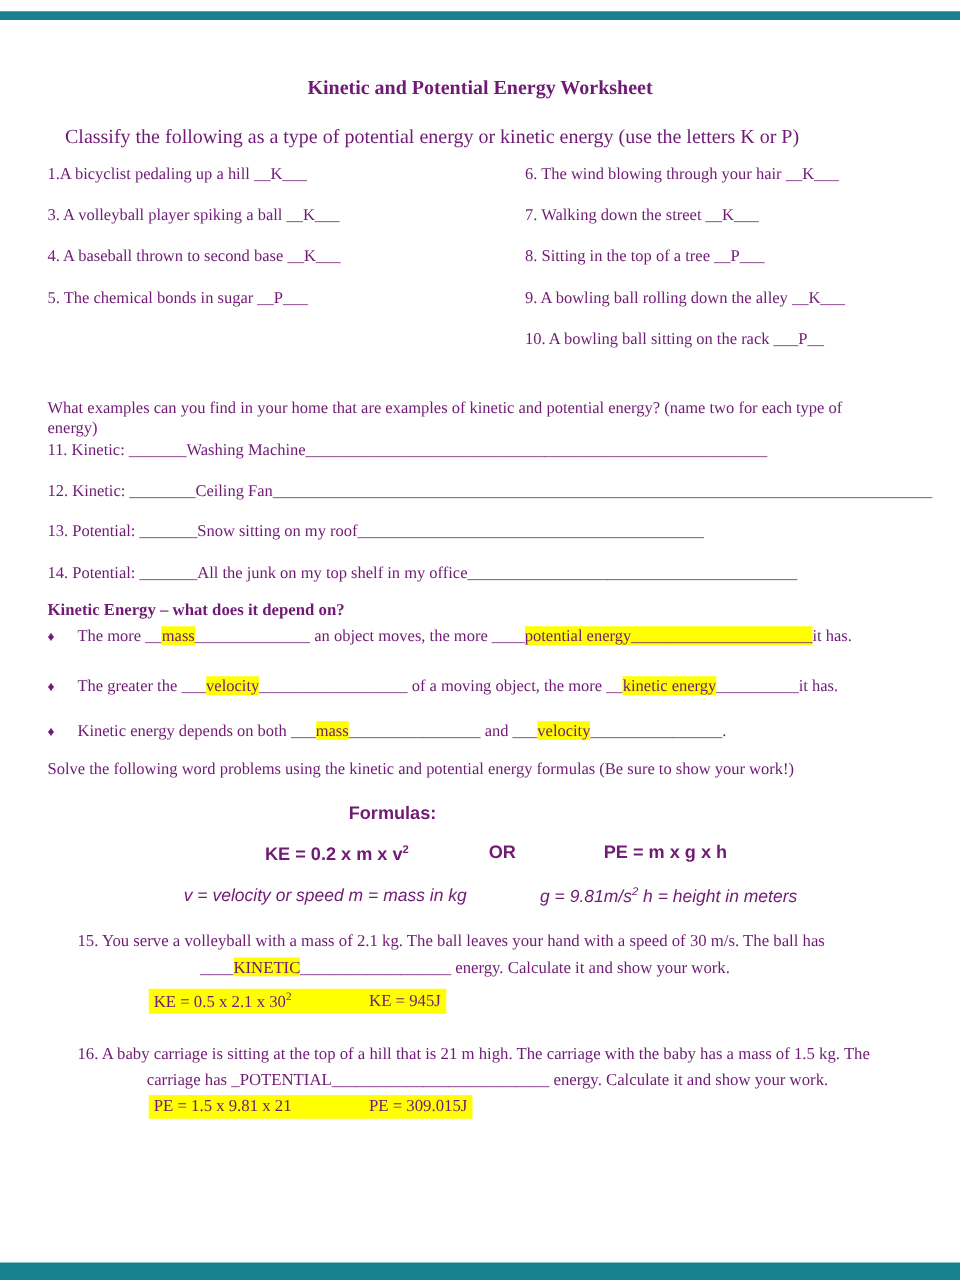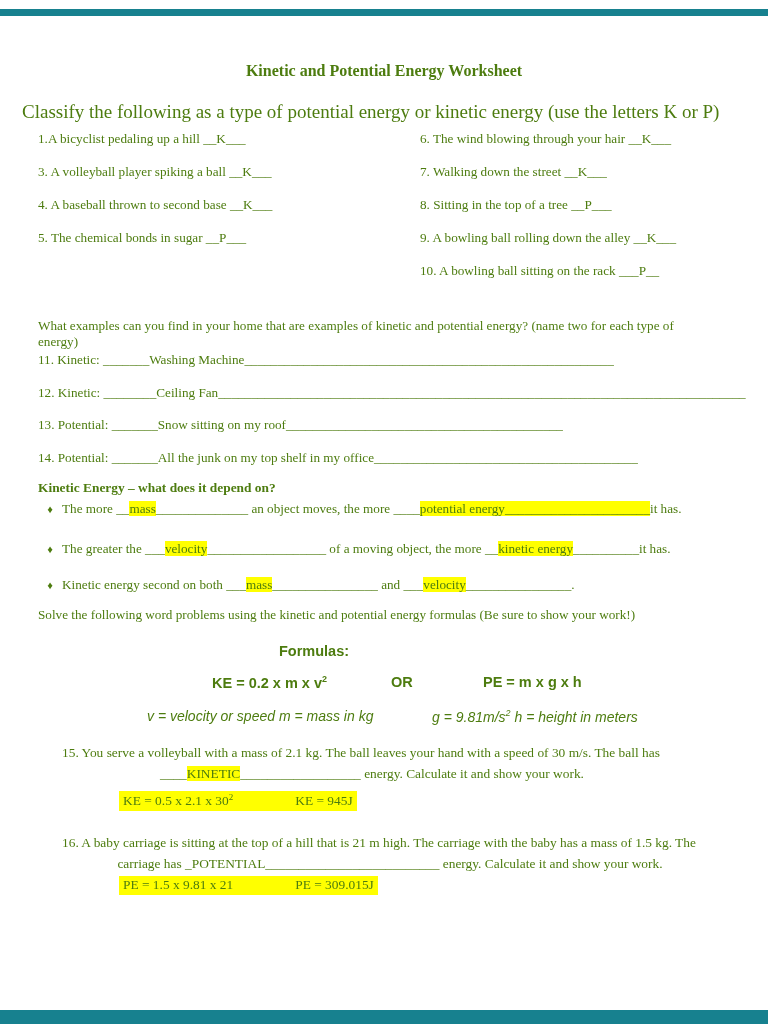--- a/index.html
+++ b/index.html
@@ -1,41 +1,41 @@
 <!DOCTYPE html>
 <html><head>
 <meta charset="utf-8">
 <style>
   * { margin:0; padding:0; box-sizing:border-box; }
   html,body { width:768px; height:1024px; background:#ffffff; }
   .page {
     position:relative; width:768px; height:1024px; background:#ffffff;
     font-family:"Liberation Serif","DejaVu Serif",serif;
-    color:#4d7c0f; overflow:hidden;text-decoration:underline;
+    color:#701a75; overflow:hidden;text-decoration:underline;
   }
   .viewer-bar { position:absolute; left:0; width:768px; background:#17818f; }
   .bar-top { top:9px; height:7px; }
   .bar-bottom { top:1010px; height:14px; }
 
   .abs { position:absolute; white-space:nowrap; }
   .title { top:62px; left:0; width:768px; text-align:center;
            font-weight:bold; font-size:16px; white-space:nowrap; }
-  .intro { top:101px; left:22px; font-size:19px; }
+  .intro { top:101px; left:52px; font-size:16px; }
 
   .classify-col { position:absolute; top:122px; font-size:13.2px; }
   .col-left  { left:38px; }
   .col-right { left:420px; }
   .classify-col .item { line-height:33px; white-space:nowrap; }
 
   .home-prompt { top:318px; left:38px; font-size:13.2px; line-height:16px; }
   .home-item { left:38px; font-size:13.2px; }
   .hi-11 { top:352px; } .hi-12 { top:385px; } .hi-13 { top:417px; } .hi-14 { top:450px; }
 
   .ke-heading { top:480px; left:38px; font-size:13.4px; font-weight:bold; }
-  .bullet { left:38px; font-size:13.2px;text-align:center; }
+  .bullet { left:38px; font-size:13.2px; }
   .b-0 { top:501px; } .b-1 { top:541px; } .b-2 { top:577px; }
   .bullet .glyph { display:inline-block; width:24px; font-size:11px; }
   .hl { background:#ffff00; }
 
   .solve { top:607px; left:38px; font-size:13.2px; }
 
   .sans { font-family:"Liberation Sans","DejaVu Sans",sans-serif; }
   .formulas-heading { top:643px; left:0; width:628px; text-align:center;
                       font-weight:bold; font-size:14.5px; }
   .formula-line { top:674px; left:0; width:768px; font-weight:bold; font-size:14.5px; }
@@ -90,21 +90,21 @@
 
   <div class="abs ke-heading">Kinetic Energy – what does it depend on?</div>
 
   <div class="abs bullet b-0">
     <span class="glyph">♦</span><span>The more __</span><span class="hl">mass</span><span>______________ an object moves, the more ____</span><span class="hl">potential energy______________________</span><span>it has.</span>
   </div>
   <div class="abs bullet b-1">
     <span class="glyph">♦</span><span>The greater the ___</span><span class="hl">velocity</span><span>__________________ of a moving object, the more __</span><span class="hl">kinetic energy</span><span>__________it has.</span>
   </div>
   <div class="abs bullet b-2">
-    <span class="glyph">♦</span><span>Kinetic energy second on both ___</span><span class="hl">mass</span><span>________________ and ___</span><span class="hl">velocity</span><span>________________.</span>
+    <span class="glyph">♦</span><span>Kinetic energy depends on both ___</span><span class="hl">mass</span><span>________________ and ___</span><span class="hl">velocity</span><span>________________.</span>
   </div>
 
   <div class="abs solve">Solve the following word problems using the kinetic and potential energy formulas (Be sure to show your work!)</div>
 
   <div class="abs formulas-heading sans">Formulas:</div>
 
   <div class="abs formula-line sans">
     <span class="f-ke"><span>KE = 0.2 x m x v</span><sup>2</sup></span>
     <span class="f-or">OR</span>
     <span class="f-pe">PE = m x g x h</span>

